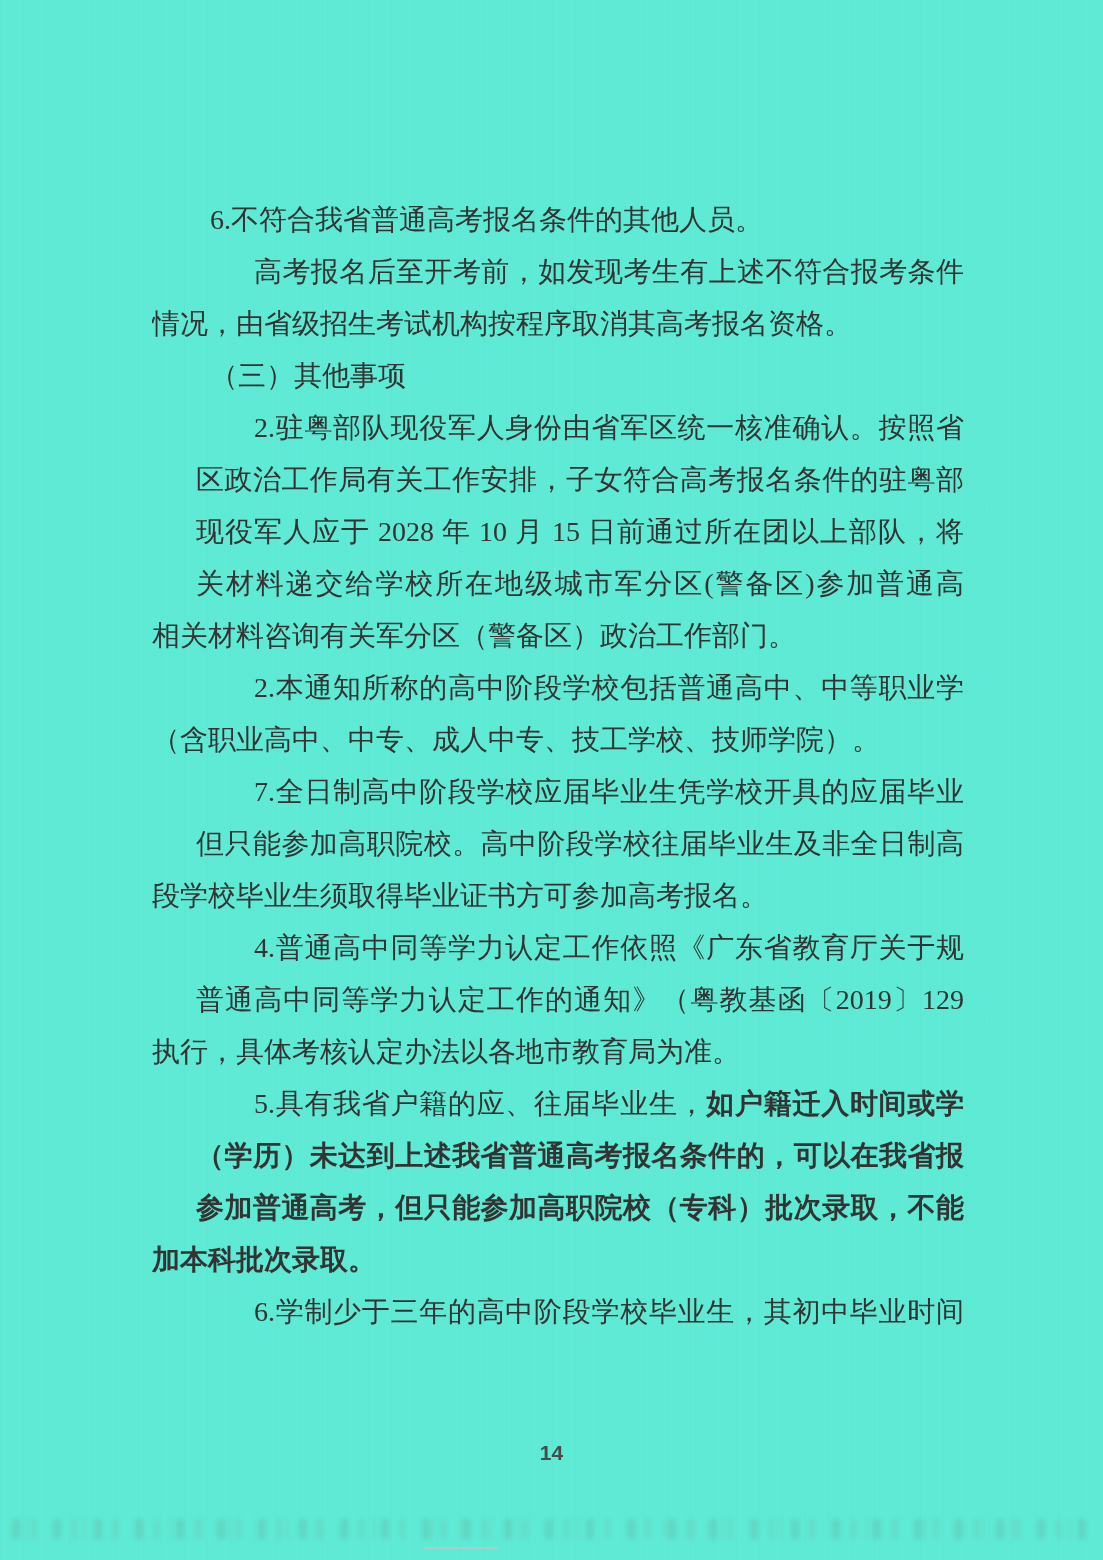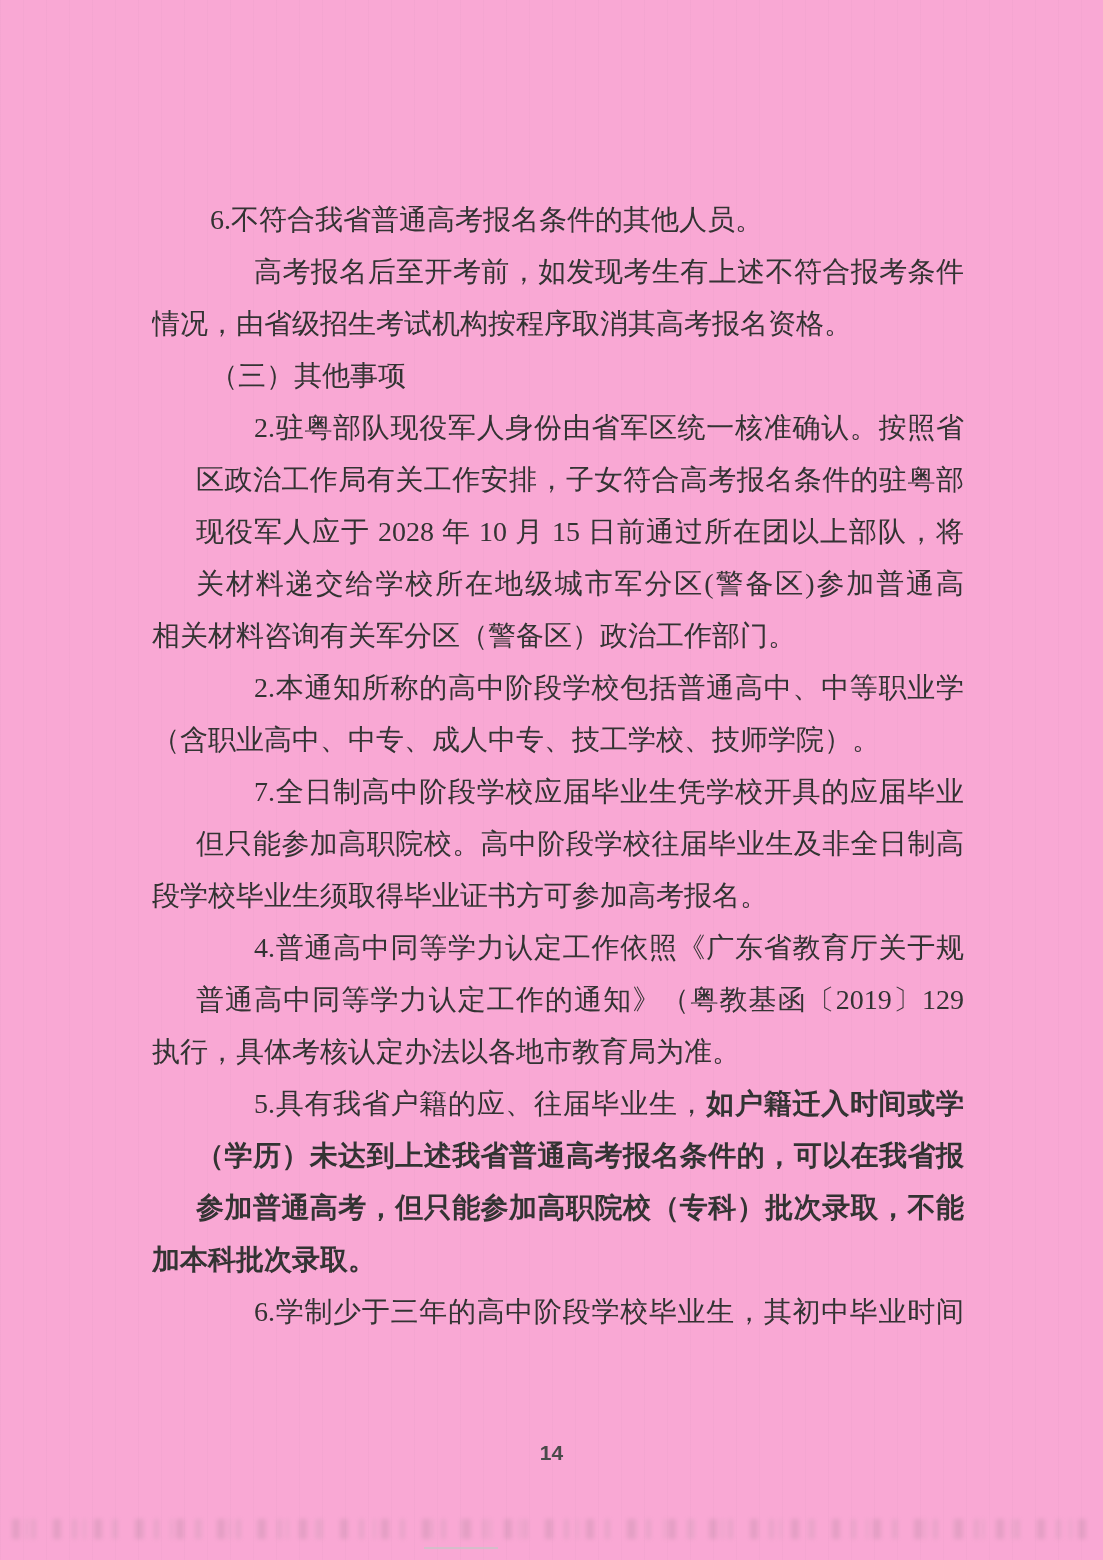--- a/index.html
+++ b/index.html
@@ -2,21 +2,21 @@
 <html><head>
 <meta charset="utf-8">
 <style>
   html, body { margin: 0; padding: 0; }
   body { width: 1103px; height: 1560px; background: #ffffff; }
 
   .page {
     position: relative;
     width: 1103px;
     height: 1560px;
-    background: #f9a8d4;
+    background: #5eead4;
     overflow: hidden;
     font-family: "Liberation Serif", "DejaVu Serif", serif;
   }
 
   
   .scan-stripes {
     position: absolute;
     inset: 0;
     background: repeating-linear-gradient(
       90deg,

